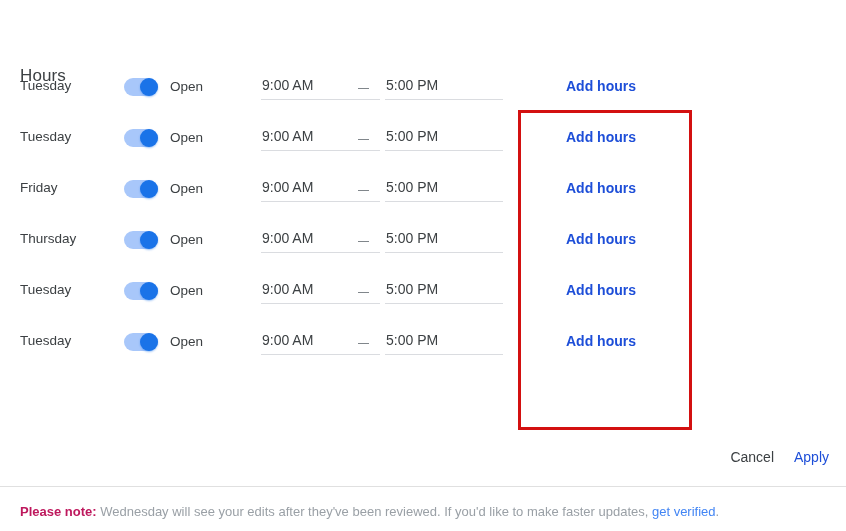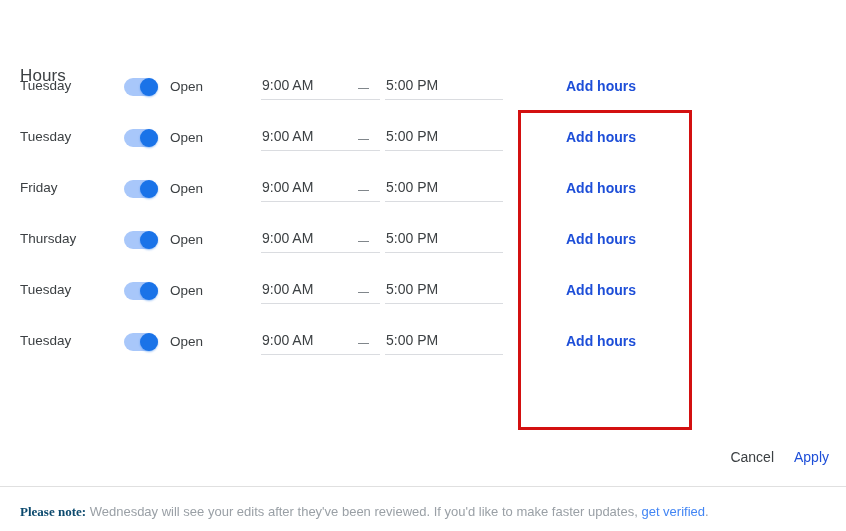--- a/index.html
+++ b/index.html
@@ -202,22 +202,21 @@
     position: absolute;
     left: 20px;
     top: 503px;
     font-size: 13px;
     line-height: 18px;
     color: #9aa0a6;
     white-space: nowrap;
   }
   .footer-note .strong {
     font-weight: 700;
-    color: #0c4a6e;
-    font-family: Liberation Serif, serif;
+    color: #be185d;
   }
   .footer-note .plain {
     color: #9aa0a6;
   }
   .footer-note .link {
     color: #4285f4;
     cursor: pointer;
   }
 </style>
 </head>

